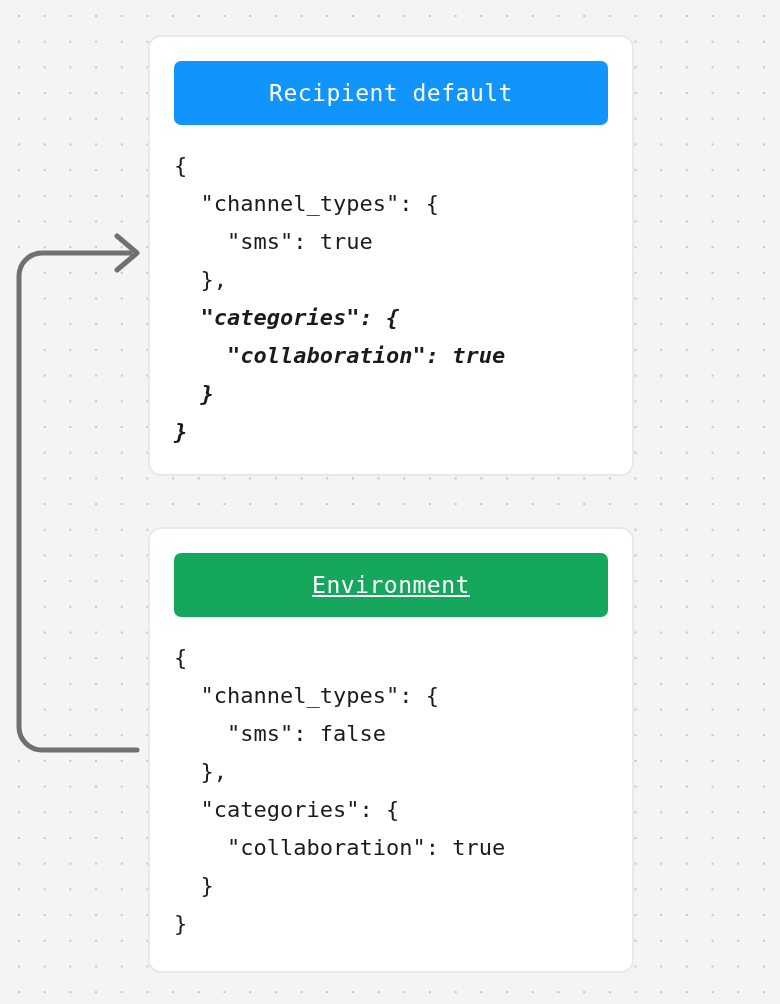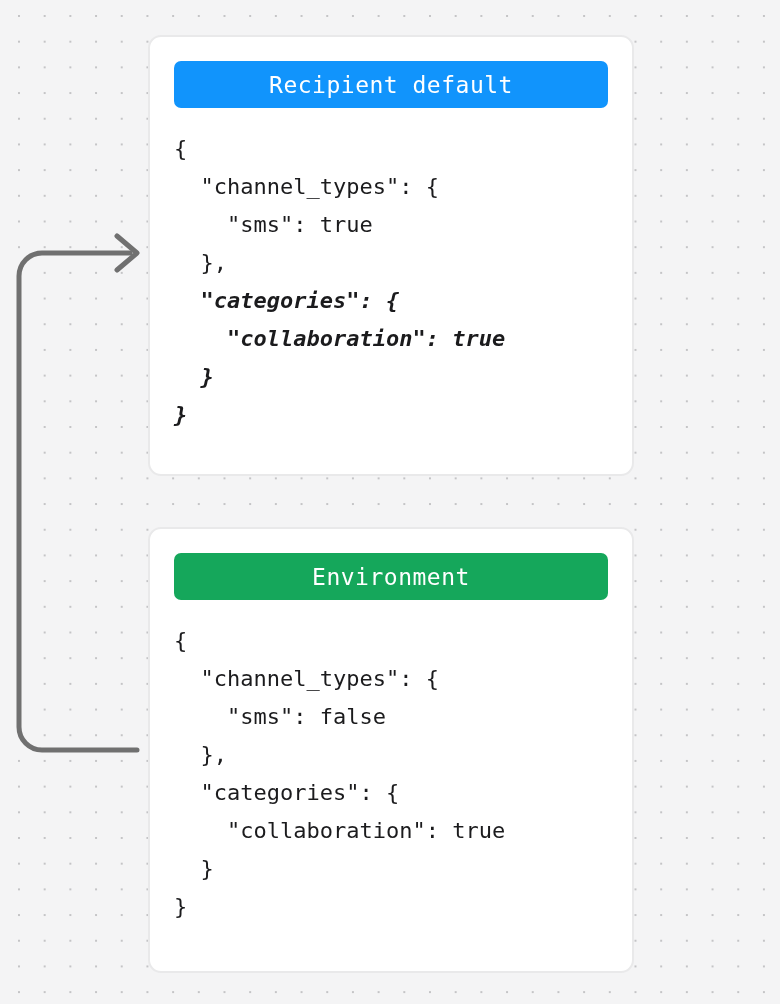--- a/index.html
+++ b/index.html
@@ -47,21 +47,21 @@
     padding: 24px 24px 22px 24px;
   }
   #card-recipient-default { top: 35px;  height: 441px; }
   #card-environment       { top: 527px; height: 446px; }
 
   .card-header {
     box-sizing: border-box;
     display: flex;
     align-items: center;
     justify-content: center;
-    height: 47px;
+    height: 64px;
     border-radius: 7px;
     color: #ffffff;
     font-family: "DejaVu Sans Mono", "Liberation Mono", monospace;
     font-size: 23px;
     font-weight: 400;
     letter-spacing: 0.5px;
     white-space: nowrap;
   }
   .card-header.blue  { background-color: #1194fc; }
   .card-header.green { background-color: #15a75b; }
@@ -95,17 +95,17 @@
       <path d="M 117 236 L 137 253 L 117 270" fill="none" stroke="#707070" stroke-width="5" stroke-linecap="round" stroke-linejoin="round"></path>
     </g>
   </svg>
 
   <div class="card" id="card-recipient-default">
     <div class="card-header blue" style="background-color: rgb(17, 148, 252); color: rgb(255, 255, 255);">Recipient default</div>
     <div class="json-body"><span class="json-line">{</span><span class="json-line">  "channel_types": {</span><span class="json-line">    "sms": true</span><span class="json-line">  },</span><span class="json-line emphasis">  "categories": {</span><span class="json-line emphasis">    "collaboration": true</span><span class="json-line emphasis">  }</span><span class="json-line emphasis">}</span></div>
   </div>
 
   <div class="card" id="card-environment">
-    <div class="card-header green" style="background-color: rgb(21, 167, 91); color: rgb(255, 255, 255);">Environment</div>
+    <div class="card-header green" style="background-color: rgb(21, 167, 91); color: rgb(255, 255, 255); text-decoration: underline;">Environment</div>
     <div class="json-body"><span class="json-line">{</span><span class="json-line">  "channel_types": {</span><span class="json-line">    "sms": false</span><span class="json-line">  },</span><span class="json-line">  "categories": {</span><span class="json-line">    "collaboration": true</span><span class="json-line">  }</span><span class="json-line">}</span></div>
   </div>
 
 </div>
 
 </body></html>

